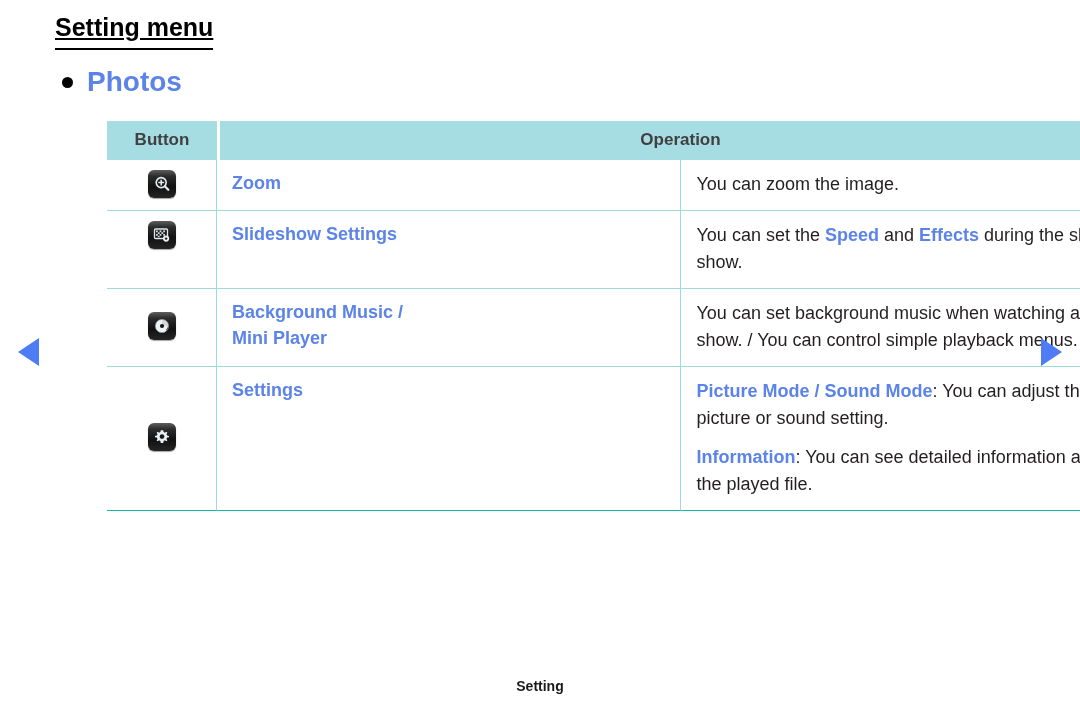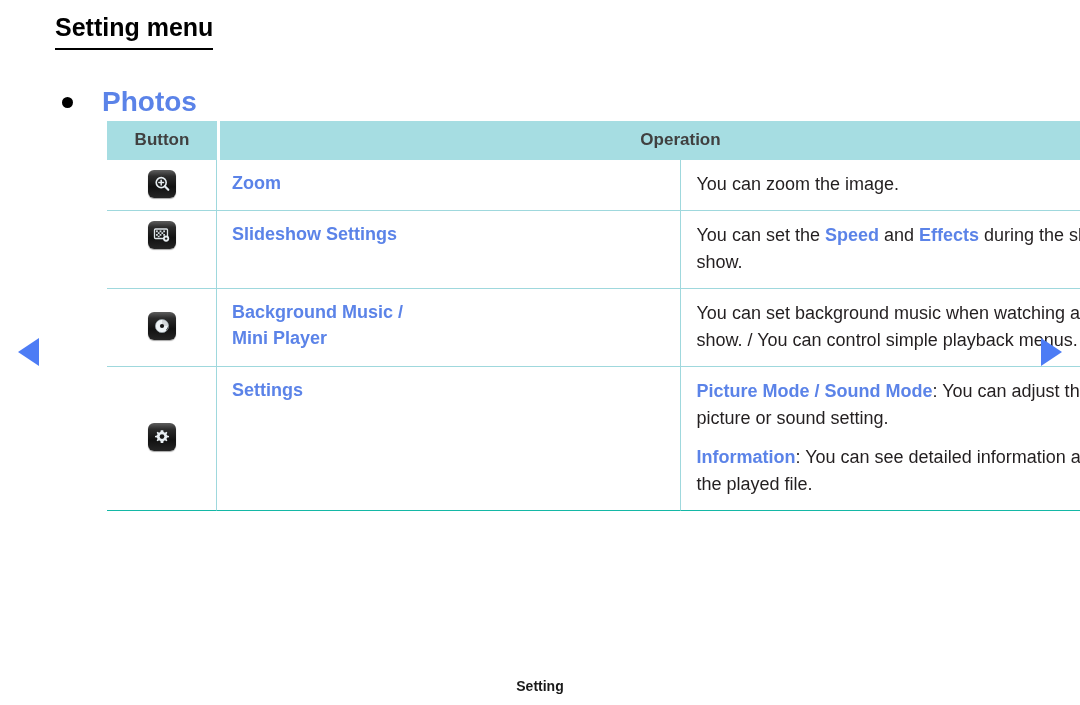--- a/index.html
+++ b/index.html
@@ -22,30 +22,31 @@
     left: 55px;
     top: 14px;
     font-size: 25px;
     font-weight: bold;
     color: #000000;
     letter-spacing: 0px;
     padding-bottom: 6px;
     border-bottom: 2px solid #000000;
     display: inline-block;
     line-height: 1.1;
+    text-decoration: underline;
   }
 
   
   .section-heading {
     position: absolute;
     left: 62px;
-    top: 88px;
+    top: 68px;
     display: flex;
     align-items: center;
-    gap: 29px;
+    gap: 14px;
   }
   .bullet-dot {
     width: 11px;
     height: 11px;
     border-radius: 50%;
     background: #000000;
     flex: none;
   }
   .section-heading-text {
     font-size: 28px;

